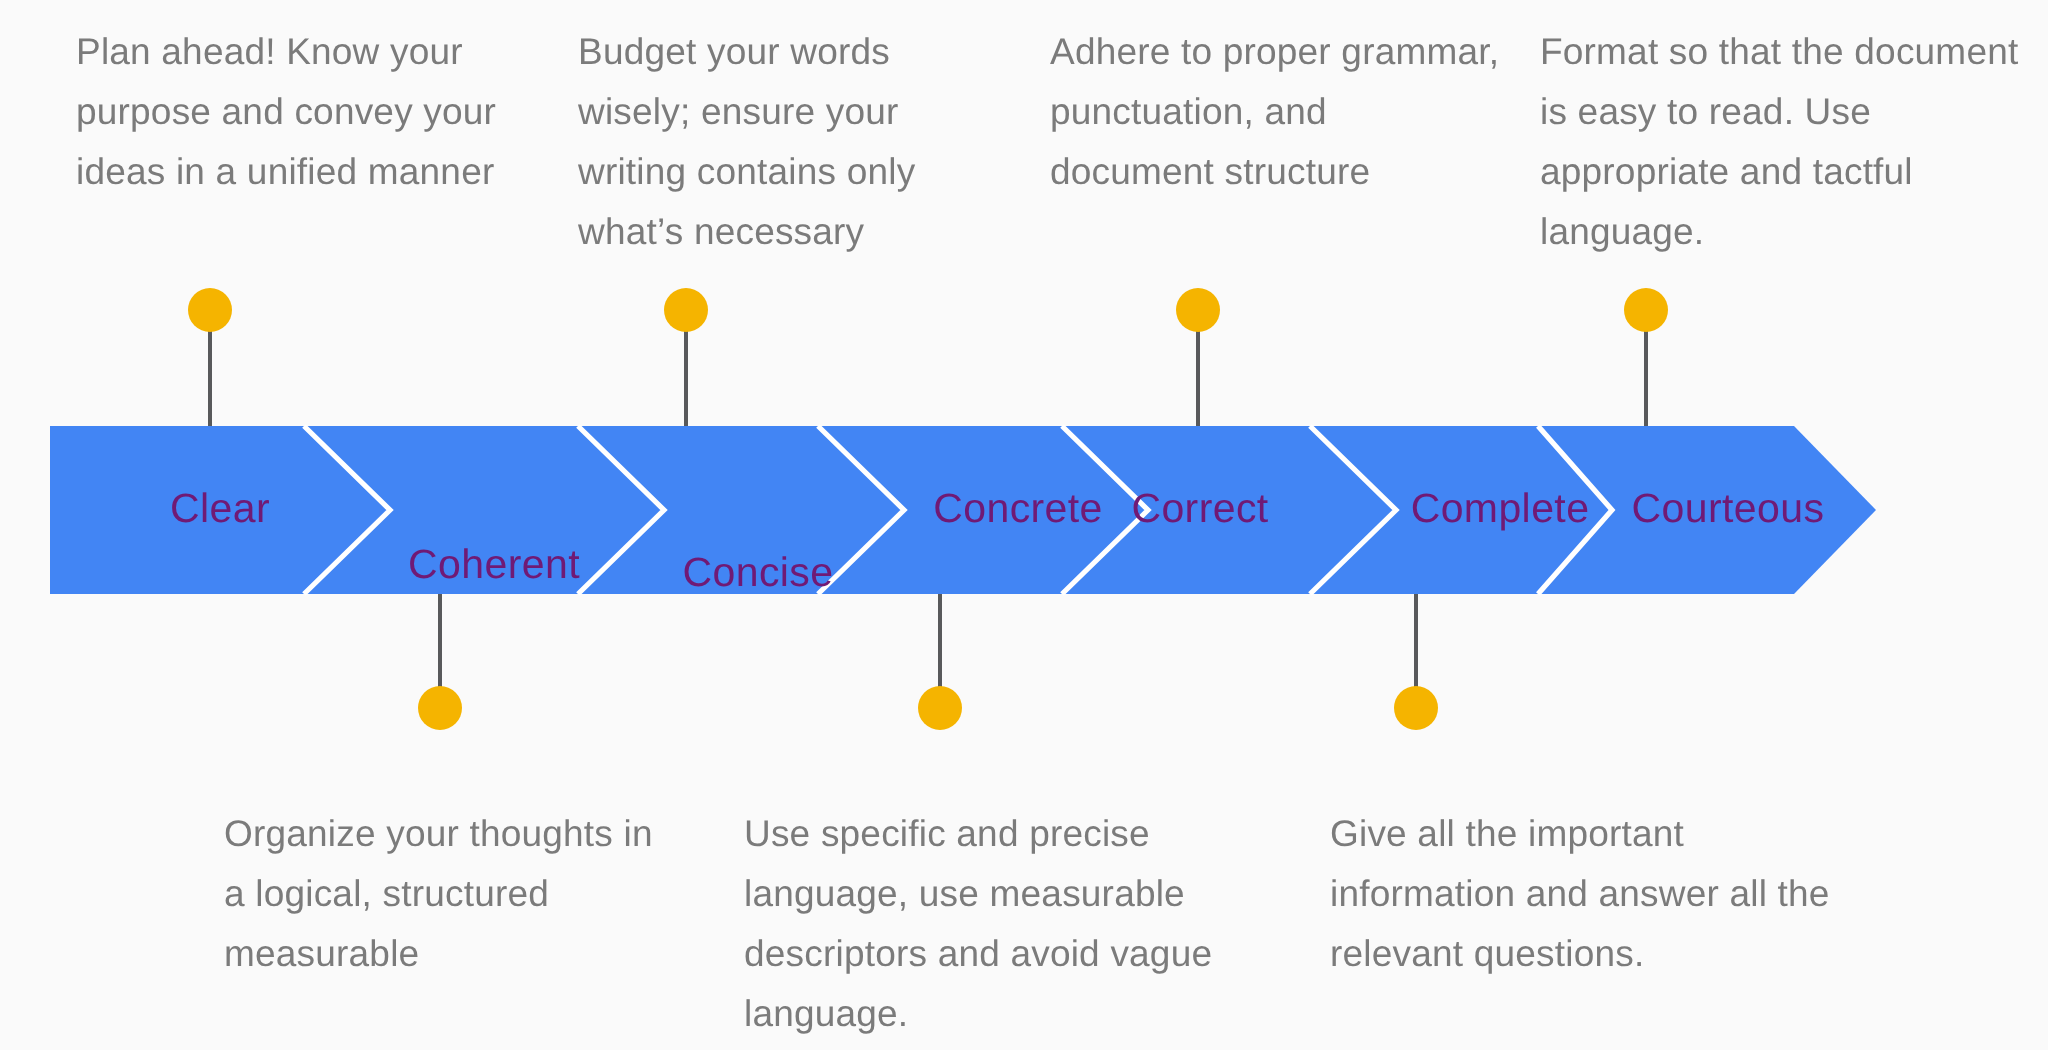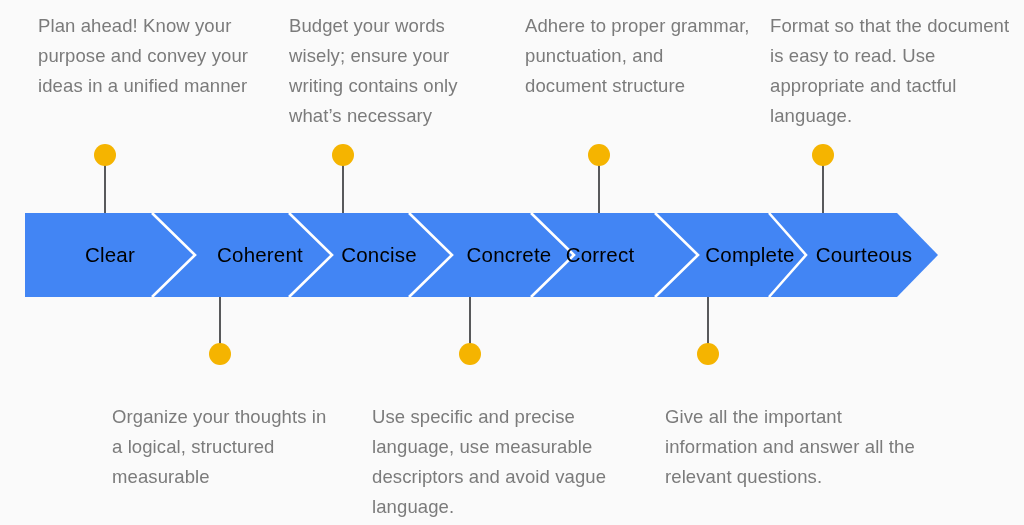--- a/index.html
+++ b/index.html
@@ -61,21 +61,21 @@
     left: 0;
     top: 0;
     width: 1024px;
     height: 525px;
     pointer-events: none;
   }
   .seg-label {
     position: absolute;
     top: 242px;
     transform: translateX(-50%);
-    color: #000000;
+    color: #701a75;
     font-size: 20.5px;
     line-height: 26px;
     white-space: nowrap;
     letter-spacing: 0.2px;
   }
 </style>
 </head>
 <body>
 
 <div id="infographic">
@@ -114,22 +114,22 @@
       <path d="M152,213 L195,255 L152,297"></path>
       <path d="M289,213 L332,255 L289,297"></path>
       <path d="M409,213 L452,255 L409,297"></path>
       <path d="M531,213 L574,255 L531,297"></path>
       <path d="M655,213 L698,255 L655,297"></path>
       <path d="M769,213 L806,255 L769,297"></path>
     </g>
   </svg>
 
   <div class="seg-label" style="left:110px;">Clear</div>
-  <div class="seg-label" style="left:260px;">Coherent</div>
-  <div class="seg-label" style="left:379px;">Concise</div>
+  <div class="seg-label" style="left:247px;margin-top:28px;">Coherent</div>
+  <div class="seg-label" style="left:379px;margin-top:32px;">Concise</div>
   <div class="seg-label" style="left:509px;">Concrete</div>
   <div class="seg-label" style="left:600px;">Correct</div>
   <div class="seg-label" style="left:750px;text-align:center;">Complete</div>
   <div class="seg-label" style="left:864px;">Courteous</div>
 
   <div class="callout bottom c-bot-1">Organize your thoughts in a logical, structured measurable</div>
   <div class="callout bottom c-bot-3">Give all the important information and answer all the relevant questions.</div>
   <div class="callout bottom c-bot-2">Use specific and precise language, use measurable descriptors and avoid vague language.</div>
 
 </div>

